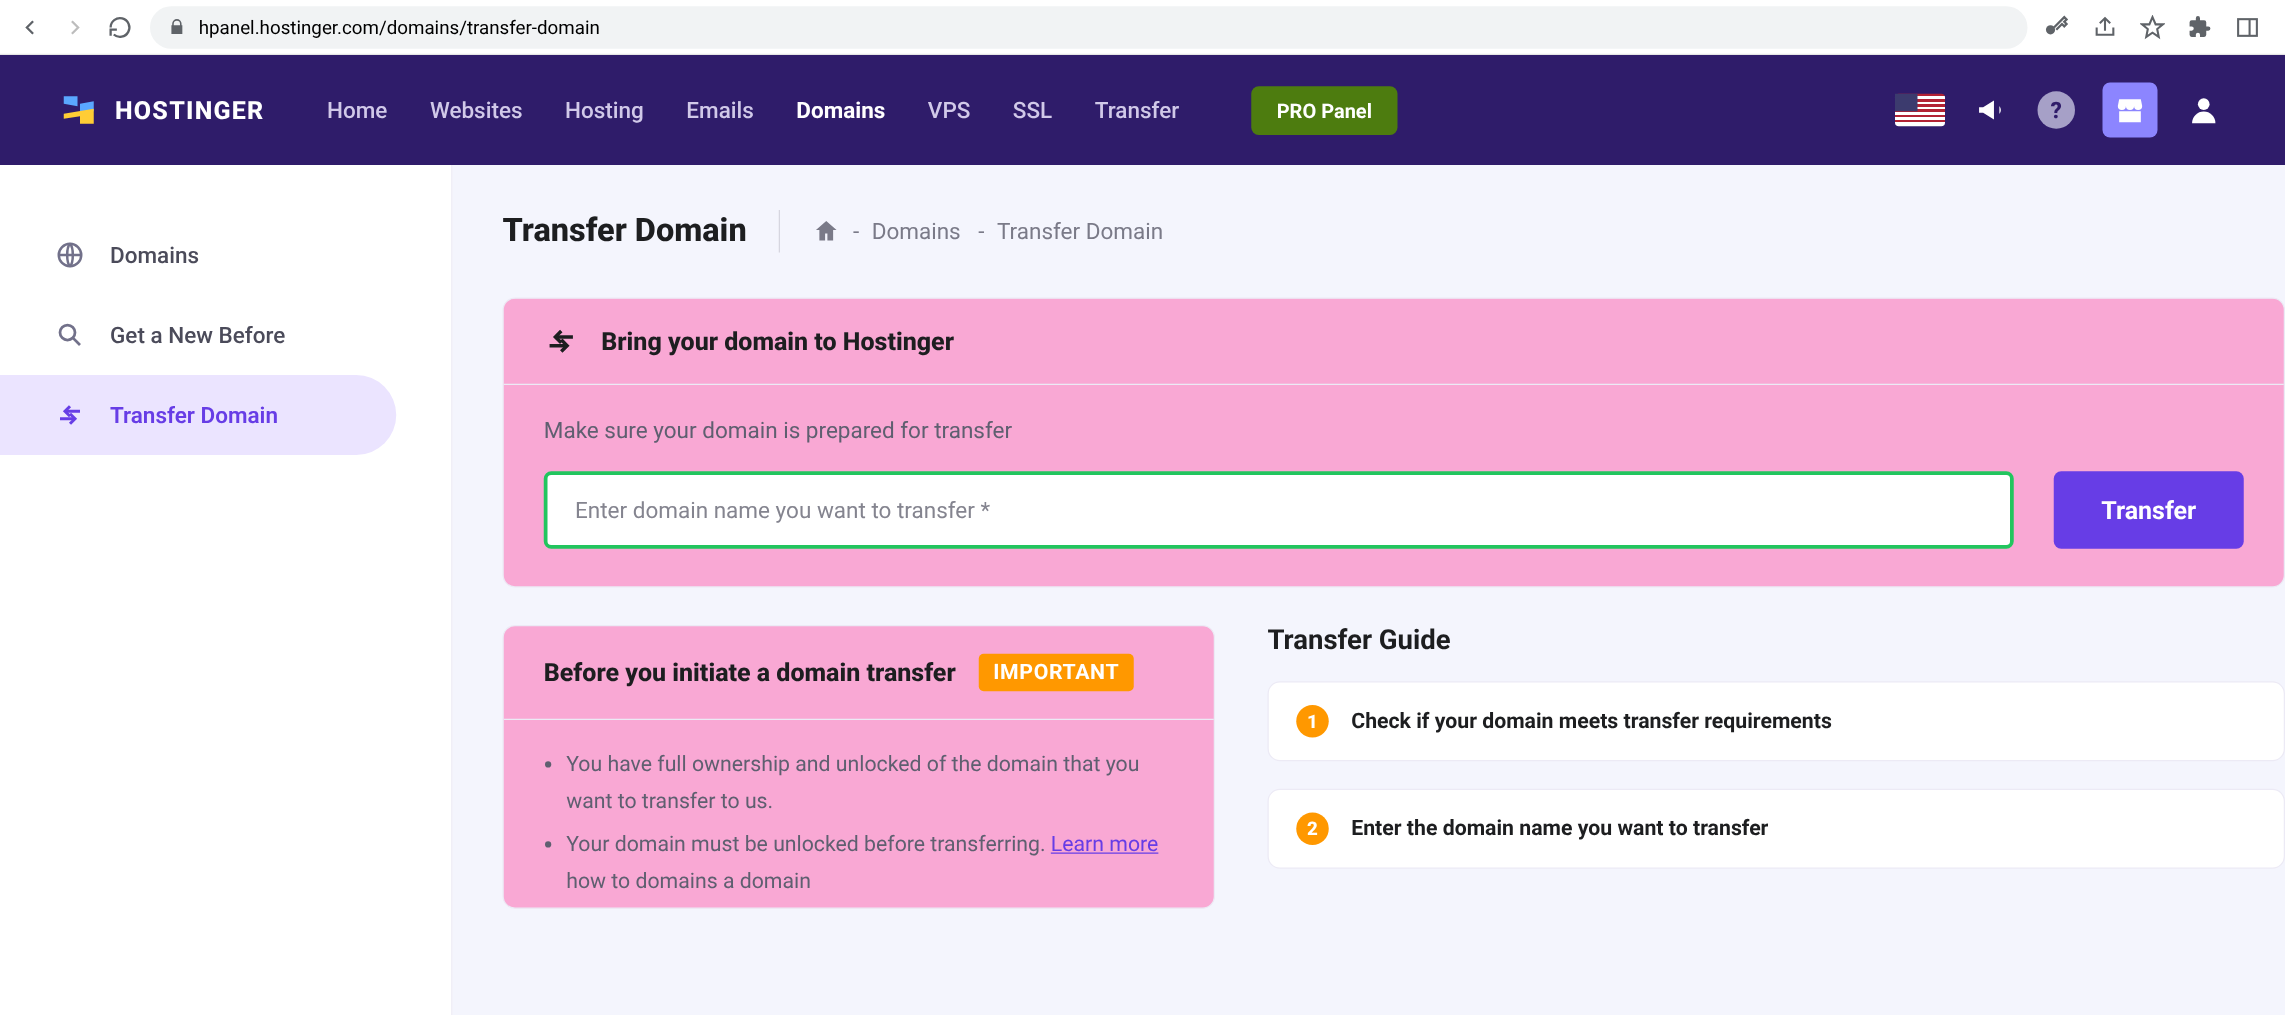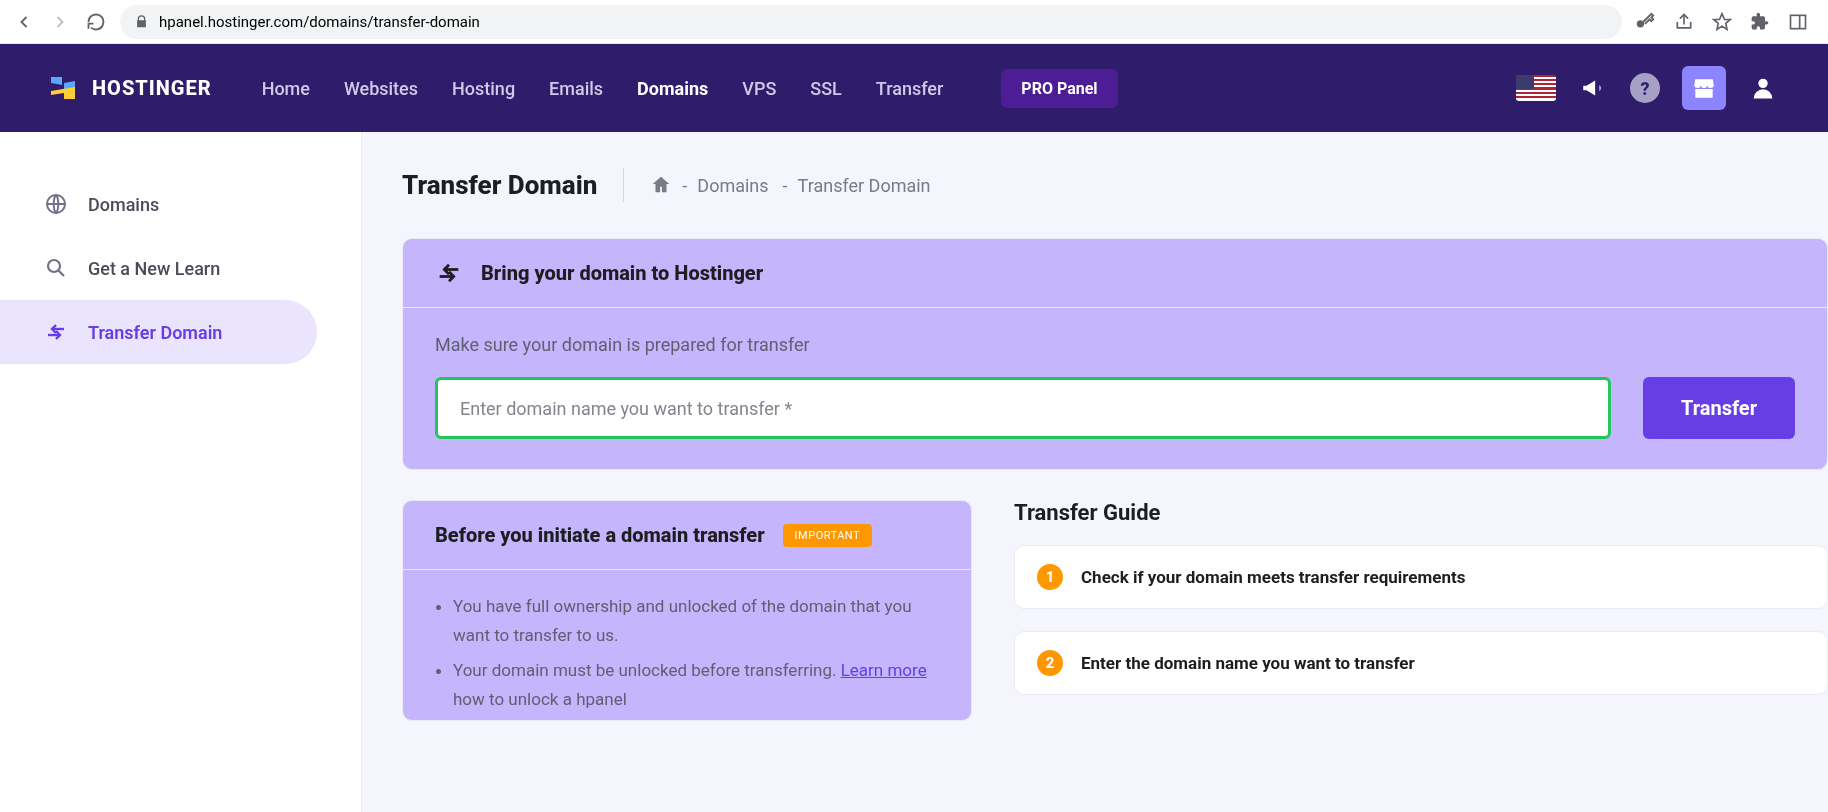--- a/index.html
+++ b/index.html
@@ -14,21 +14,21 @@
 .browser-icons { display: flex; align-items: center; gap: 18px; color: #5f6368; padding-right: 8px; }
 
 
 .topnav { height: 88px; background: #2f1c6a; display: flex; align-items: center; padding: 0 50px 0 48px; gap: 40px; }
 .logo { display: flex; align-items: center; gap: 14px; text-align: center; }
 .logo-mark { width: 30px; height: 30px; position: relative; }
 .logo-text { color: #fff; font-weight: 800; font-size: 20px; letter-spacing: 1px; }
 .nav-links { display: flex; gap: 34px; margin-left: 10px;}
 .nav-links a { color: #d1c9e9; font-size: 18px; text-decoration: none; font-weight: 500; }
 .nav-links a.active { color: #fff; font-weight: 700; }
-.pro-panel { background: #4c1d95; color: #fff; font-weight: 700; font-size: 16px; padding: 10px 20px; border-radius: 6px; border: none; cursor: pointer; margin-left: 18px; }
+.pro-panel { background: #4d7c0f; color: #fff; font-weight: 700; font-size: 16px; padding: 10px 20px; border-radius: 6px; border: none; cursor: pointer; margin-left: 18px; }
 .topnav-spacer { flex: 1; }
 .topnav-right { display: flex; align-items: center; gap: 22px; }
 .flag { width: 40px; height: 26px; border-radius: 3px; background: linear-gradient(to bottom, #b22234 0 8%, #fff 8% 16%, #b22234 16% 24%, #fff 24% 32%, #b22234 32% 40%, #fff 40% 48%, #b22234 48% 56%, #fff 56% 64%, #b22234 64% 72%, #fff 72% 80%, #b22234 80% 88%, #fff 88% 100%); position: relative; }
 .flag::before { content: ""; position: absolute; top:0; left:0; width: 45%; height: 55%; background: #3c3b6e; }
 .topnav-icon { width: 30px; height: 30px; color: #fff; display:flex;align-items:center;justify-content:center; }
 .store-btn { width: 44px; height: 44px; background: #8c85ff; border-radius: 6px; display:flex; align-items:center; justify-content:center; color:#fff; }
 .help-btn { width: 30px; height: 30px; background: #a6a0c7; border-radius: 50%; display:flex;align-items:center;justify-content:center;color:#2f1c6a;font-weight:800;font-size:18px; }
 
 
 .layout { display: flex; }
@@ -41,39 +41,39 @@
 .side-item.active { background: #ebe4ff; color: #673de6; font-weight: 600; }
 .side-item.active .icon { color: #673de6; }
 
 
 .page-header { display: flex; align-items: center; gap: 26px; margin-bottom: 36px; }
 .page-title { font-size: 26px; font-weight: 800; color: #1d1e20; }
 .breadcrumb { display: flex; align-items: center; gap: 10px; color: #7a7a88; font-size: 18px; border-left: 1px solid #d6d6e0; padding-left: 26px; height: 34px;}
 .breadcrumb .home-ic { color: #7a7a88; }
 
 
-.card { background: #c4b5fd; border: 1px solid #eceaf5; border-radius: 10px; }
+.card { background: #f9a8d4; border: 1px solid #eceaf5; border-radius: 10px; }
 .transfer-card { margin-right: 0; }
 .card-header { display: flex; align-items: center; gap: 18px; padding: 20px 32px; border-bottom: 1px solid #eceaf5; }
 .card-header .title { font-size: 20px; font-weight: 800; color: #1d1e20; }
 .card-body { padding: 26px 32px 30px; }
 .hint { color: #5f5f70; font-size: 18px; margin-bottom: 22px; }
 
 .input-row { display: flex; gap: 32px; align-items: stretch; }
 .domain-input { flex: 1; height: 62px; border: 3px solid #22c55e; border-radius: 6px; padding: 0 22px; font-size: 18px; color: #333; }
 .domain-input::placeholder { color: #84848f; }
 .transfer-btn { width: 152px; background: #673de6; color: #fff; border: none; border-radius: 6px; font-size: 20px; font-weight: 700; cursor: pointer; }
 
 .two-col { display: flex; gap: 42px; margin-top: 30px; align-items:flex-start;}
 .left-col { width: 570px; }
 .right-col { flex: 1; }
 
 .before-card .card-header { padding: 22px 32px; }
 .before-title { font-size: 20px; font-weight: 800; color: #1d1e20; }
-.badge { background: #ff9800; color: #fff; font-size: 11px; font-weight: 400; padding: 5px 12px; border-radius: 4px; letter-spacing: 0.5px; }
+.badge { background: #ff9800; color: #fff; font-size: 17px; font-weight: 700; padding: 5px 12px; border-radius: 4px; letter-spacing: 0.5px; }
 .bullets { padding: 22px 32px 0; color: #5f5f70; font-size: 17px; line-height: 1.7; }
 .bullets li { margin-bottom: 6px; list-style: disc; margin-left: 18px;}
 .bullets a { color: #673de6; text-decoration: underline; }
 
 .guide-title { font-size: 22px; font-weight: 700; color: #1d1e20; margin-bottom: 20px; }
 .guide-item { background: #fff; border: 1px solid #eceaf5; border-radius: 10px; padding: 18px 22px; display: flex; align-items: center; gap: 18px; margin-bottom: 22px; }
 .step-num { width: 26px; height: 26px; border-radius: 50%; background: #ff9800; color: #fff; font-weight: 800; font-size: 15px; display:flex;align-items:center;justify-content:center; flex-shrink:0;}
 .guide-text { font-size: 17px; font-weight: 700; color: #1d1e20; }
 
 svg { display:block; }
@@ -195,21 +195,21 @@
       </span>
       <span>Domains</span>
     </div>
     <div class="side-item">
       <span class="icon">
         <svg width="24" height="24" viewBox="0 0 24 24" fill="none" stroke="currentColor" stroke-width="2.2">
             <circle cx="10" cy="10" r="6"></circle>
             <path d="M20 20l-5.5-5.5"></path>
           </svg>
       </span>
-      <span>Get a New Learn</span>
+      <span>Get a New Before</span>
     </div>
     <div class="side-item active">
       <span class="icon">
         <svg width="24" height="24" viewBox="0 0 24 24" fill="none" stroke="currentColor" stroke-width="2.4">
             <path d="M4 15h12"></path>
             <path d="M12 11l4 4-4 4"></path>
             <path d="M20 9H8"></path>
             <path d="M12 13L8 9l4-4"></path>
           </svg>
       </span>
@@ -257,21 +257,21 @@
     <div class="two-col">
       <div class="left-col">
         <div class="card before-card">
           <div class="card-header">
             <span class="before-title">Before you initiate a domain transfer</span>
             <span class="badge">IMPORTANT</span>
           </div>
           <ul class="bullets">
             <li>You have full ownership and unlocked of the domain that you want to transfer to us.</li>
             <li>
-              <span>Your domain must be unlocked before transferring. </span><a>Learn more</a><span> how to unlock a hpanel</span>
+              <span>Your domain must be unlocked before transferring. </span><a>Learn more</a><span> how to domains a domain</span>
             </li>
           </ul>
         </div>
       </div>
       <div class="right-col">
         <div class="guide-title">Transfer Guide</div>
         <div class="guide-item">
           <div class="step-num">1</div>
           <div class="guide-text">Check if your domain meets transfer requirements</div>
         </div>

